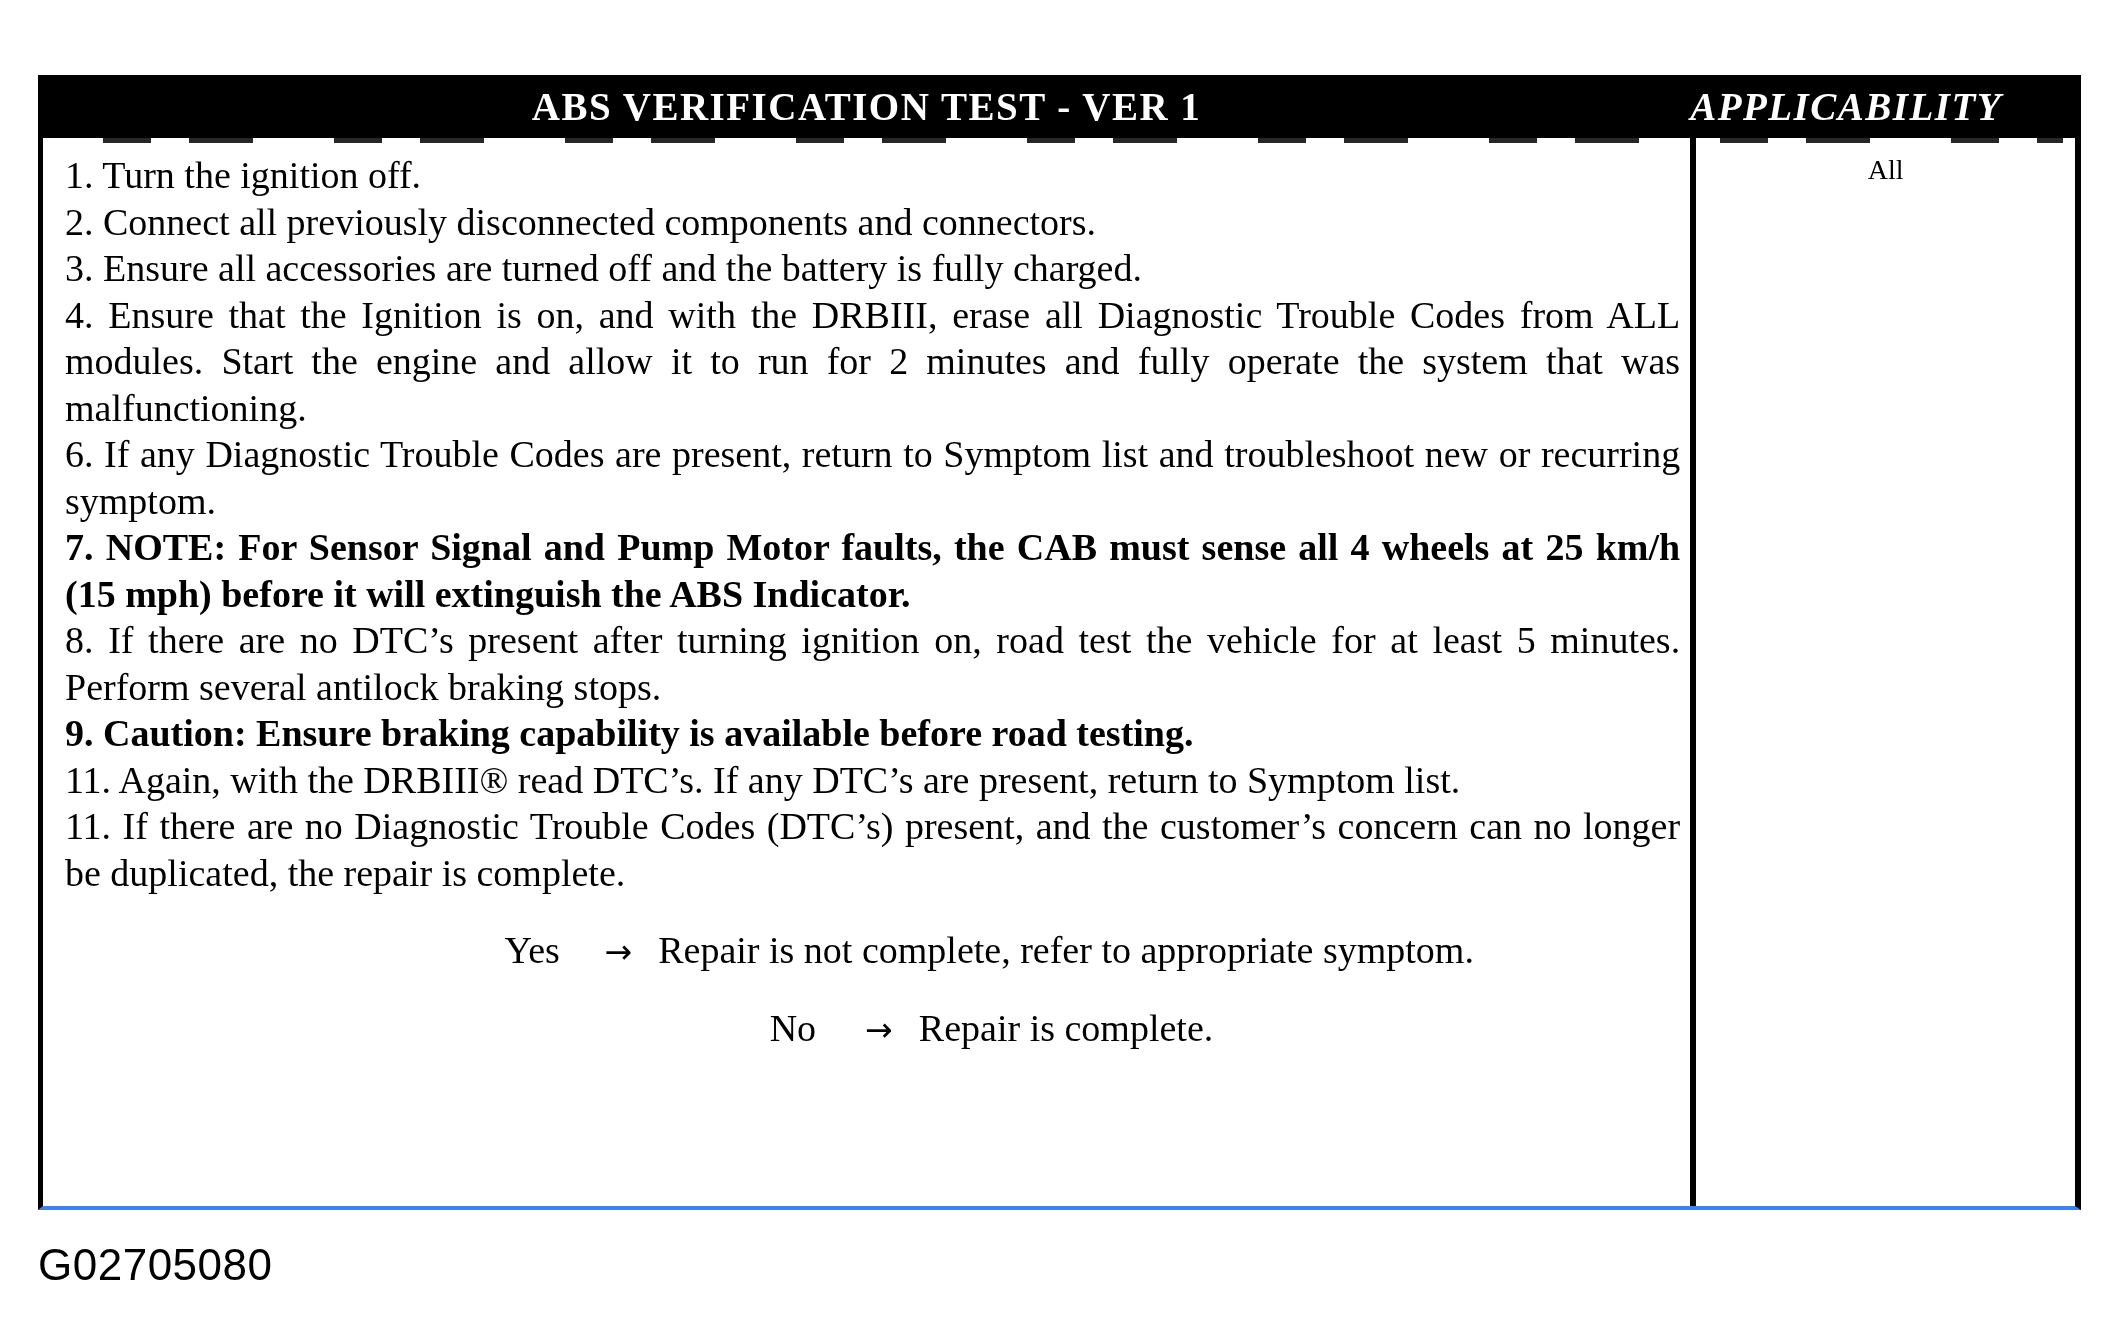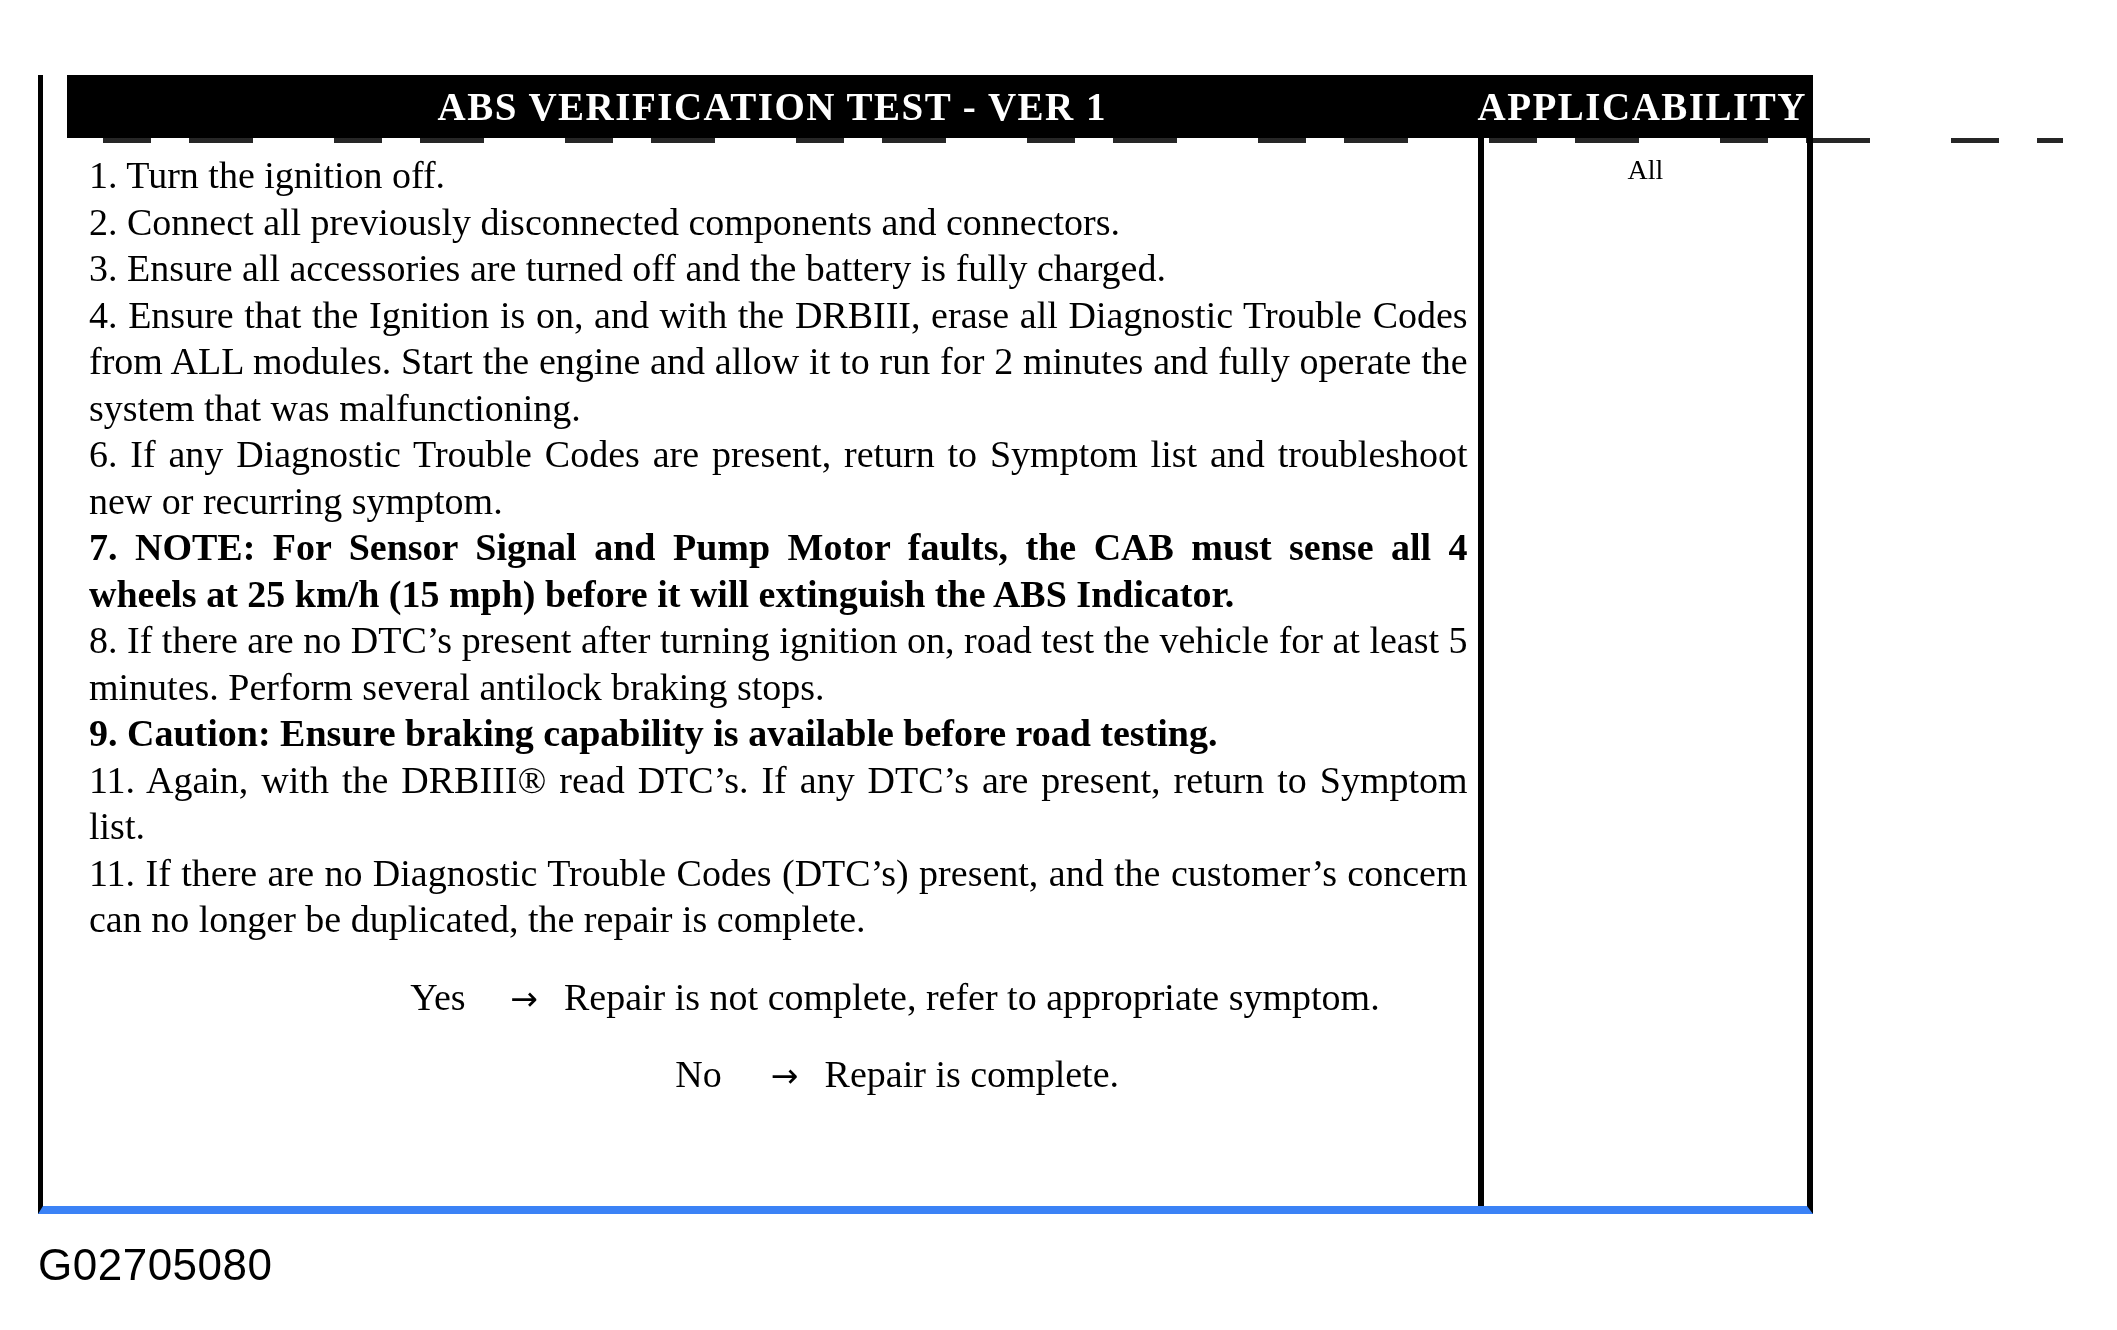--- a/index.html
+++ b/index.html
@@ -13,47 +13,46 @@
     height: 1330px;
     color: #000;
     font-family: "Liberation Serif", serif;
     -webkit-font-smoothing: antialiased;
   }
 
   .doc-table {
     position: absolute;
     left: 38px;
     top: 75px;
-    width: 1775px;
+    width: 2043px;
     box-sizing: border-box;
     border-left: 5px solid #000;
     border-right: 6px solid #000;
-    border-bottom: 8px solid #3b82f6;
+    border-bottom: 4px solid #3b82f6;
     background: #fff;
-    padding-left: 24px;
   }
 
   
   .header-row {
     display: flex;
     height: 63px;
     background: #000;
     color: #fff;
   }
   .header-main {
     width: 1652px;
     display: flex;
     align-items: center;
     justify-content: center;
   }
   .header-right {
     width: 386px;
     display: flex;
     align-items: center;
-    justify-content: center;
+    font-style: italic;
   }
   .header-text {
     font-size: 39px;
     font-weight: bold;
     letter-spacing: 1.5px;
     white-space: nowrap;
   }
 
   
   .scan-artifact {

